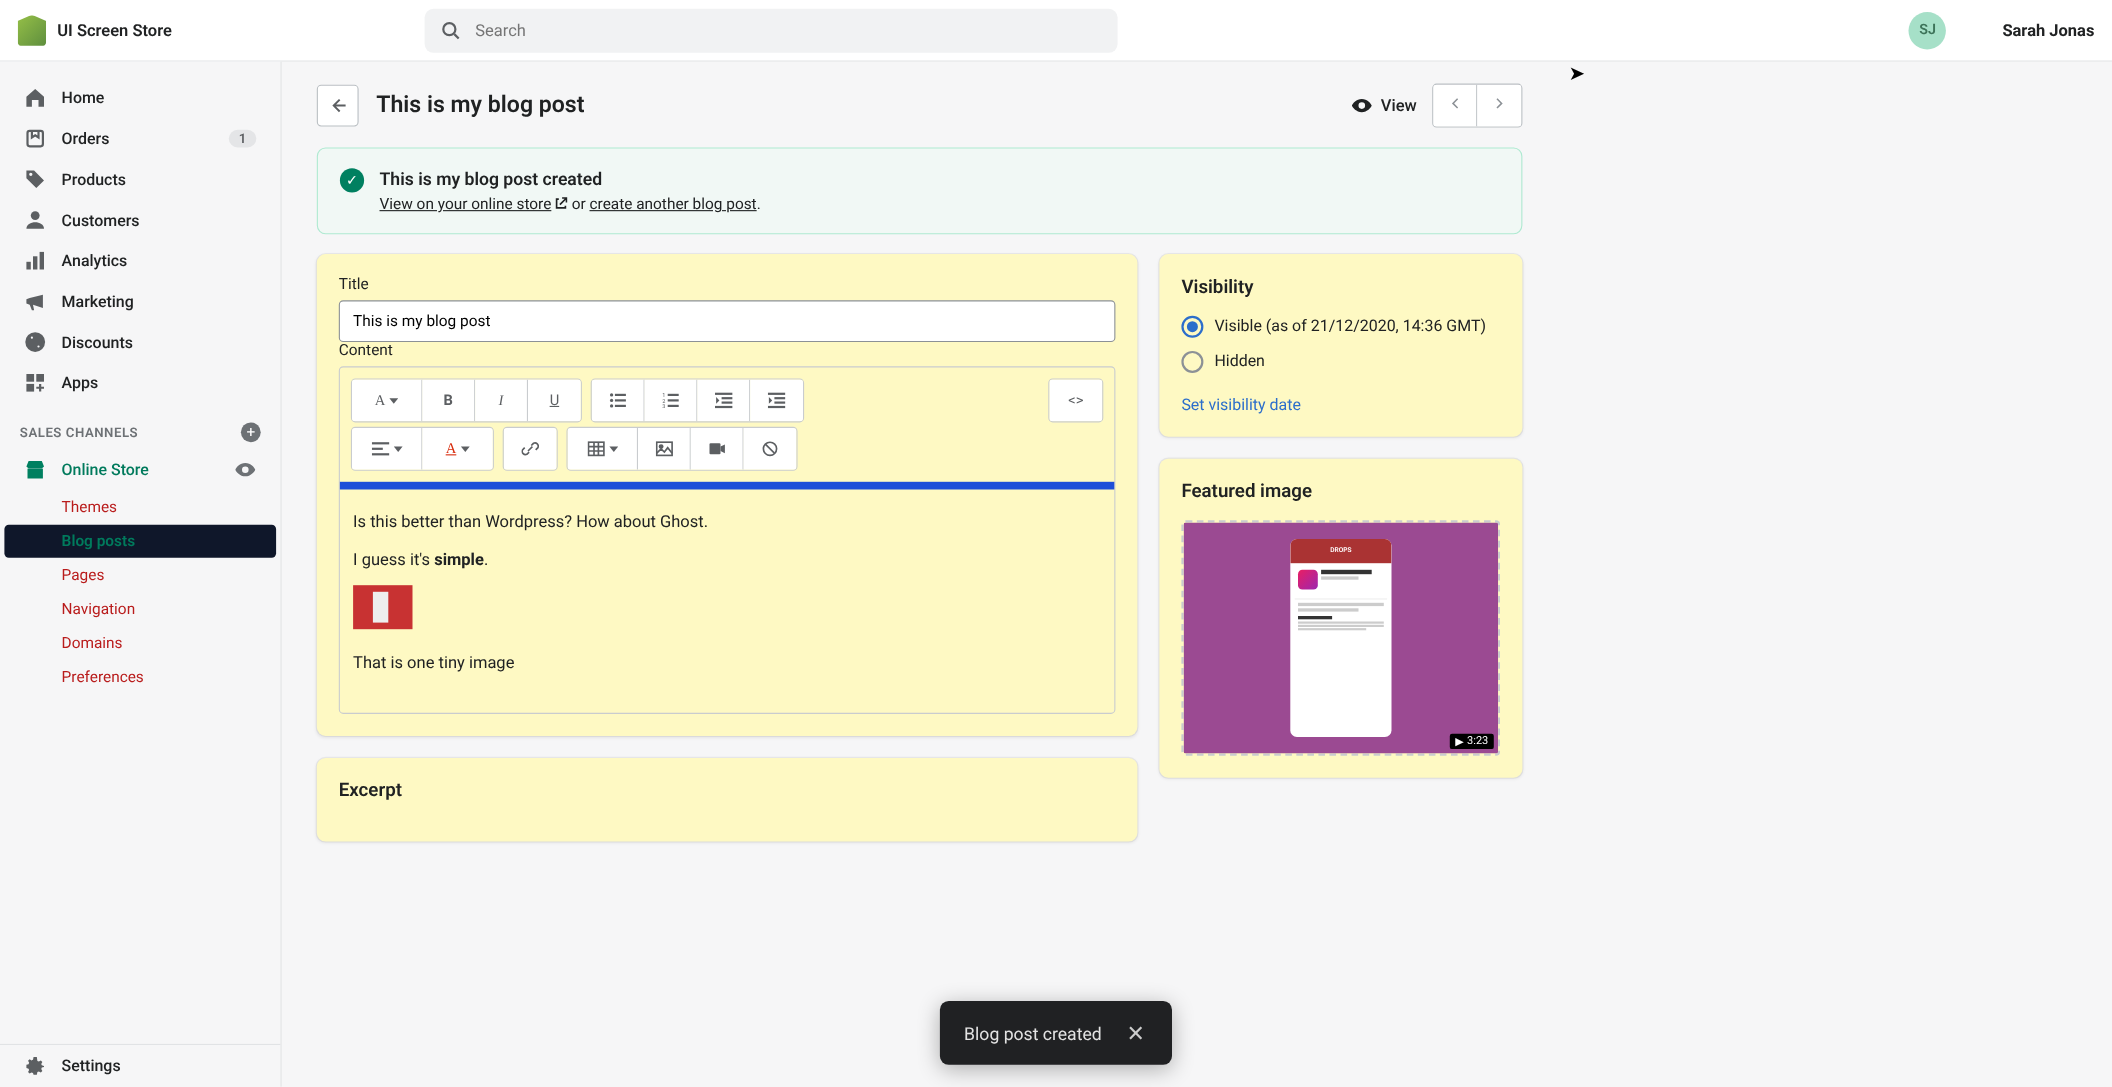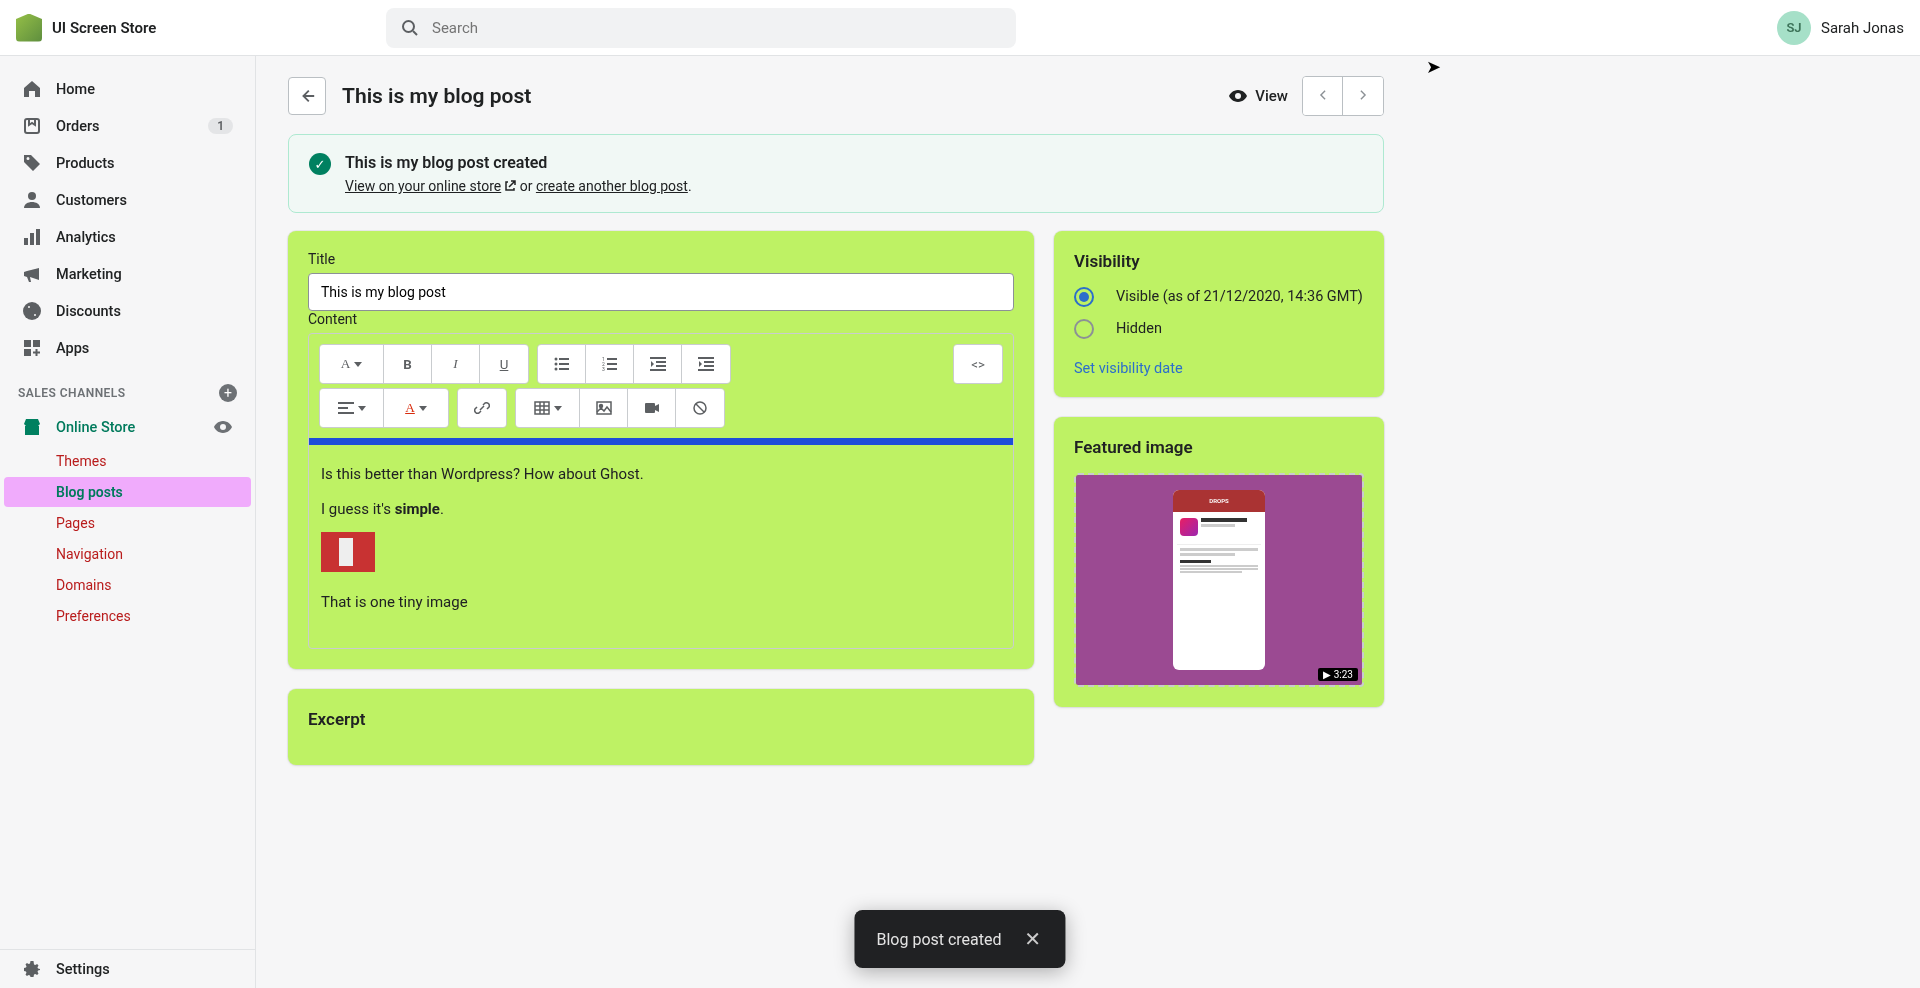--- a/index.html
+++ b/index.html
@@ -6,72 +6,72 @@
 body { background: #f6f6f7; color: #202223; font-size: 14px; }
 .topbar { display: flex; align-items: center; height: 56px; background: #fff; border-bottom: 1px solid #e1e3e5; padding: 0 16px; }
 .brand { display: flex; align-items: center; gap: 10px; width: 370px; }
 .brand-logo { width: 26px; height: 28px; background: linear-gradient(135deg, #95bf47 0%, #5e8e3e 100%); border-radius: 4px; clip-path: polygon(50% 0, 100% 20%, 100% 100%, 0 100%, 0 20%); }
 .brand-title { font-weight: 600; font-size: 15px; color: #202223; }
 .search-wrap { flex: 0 0 630px; }
 .search { display: flex; align-items: center; background: #f1f2f3; border-radius: 8px; height: 40px; padding: 0 14px; gap: 12px; }
 .search input { border: none; background: transparent; outline: none; font-size: 15px; width: 100%; color: #4d7c0f; }
 .user-area { margin-left: auto; display: flex; align-items: center; gap: 10px; }
 .avatar { width: 34px; height: 34px; border-radius: 50%; background: #a6e0c8; color: #3d7359; display: flex; align-items: center; justify-content: center; font-weight: 600; font-size: 13px; }
-.user-name { font-weight: 400; font-size: 15px; }
+.user-name { font-weight: 700; font-size: 15px; margin-left: 41px; }
 .layout { display: flex; min-height: calc(100vh - 56px); }
 .sidebar { width: 256px; background: #f6f6f7; border-right: 1px solid #e1e3e5; padding-top: 14px; position: relative; }
 .nav-item { display: flex; align-items: center; gap: 14px; padding: 8px 18px; font-size: 14.5px; font-weight: 500; color: #202223; cursor: pointer; border-radius: 4px; margin: 1px 4px; }
 .nav-icon { width: 20px; height: 20px; display: flex; align-items: center; justify-content: center; color: #5c5f62; flex-shrink: 0; }
 .nav-icon svg { width: 20px; height: 20px; }
 .nav-item.active .nav-icon { color: #008060; }
 .nav-item.active { color: #007a5c; }
 .nav-badge { margin-left: auto; background: #e4e5e7; color: #5c5f62; border-radius: 10px; padding: 1px 9px; font-size: 12px; font-weight: 600; }
 .nav-section { margin-top: 18px; padding: 0 18px 6px; display: flex; align-items: center; justify-content: space-between; }
 .nav-section-label { font-size: 12px; font-weight: 600; letter-spacing: 0.04em; color: #6d7175; text-transform: uppercase; }
 .add-circle { width: 18px; height: 18px; border-radius: 50%; background: #6d7175; color: #fff; display: flex; align-items: center; justify-content: center; font-size: 14px; cursor: pointer; }
 .sub-item { padding: 7px 18px 7px 52px; font-size: 14px; color: #b91c1c; cursor: pointer; margin: 1px 4px; border-radius: 4px; }
-.sub-item.selected { background: #f0abfc; color: #007a5c; font-weight: 600; }
+.sub-item.selected { background: #0f172a; color: #007a5c; font-weight: 600; }
 .nav-right-icon { margin-left: auto; width: 20px; height: 20px; color: #6d7175; }
 .settings-item { position: absolute; bottom: 0; left: 0; right: 0; border-top: 1px solid #e1e3e5; }
 .main { flex: 1; padding: 20px 32px; max-width: 1160px; }
 .page-head { display: flex; align-items: center; gap: 16px; margin-bottom: 18px; }
 .back-btn { width: 38px; height: 38px; border: 1px solid #babfc3; border-radius: 4px; background: #fff; display: flex; align-items: center; justify-content: center; cursor: pointer; }
 .page-title { font-size: 21px; font-weight: 600; flex: 1; }
 .head-actions { display: flex; align-items: center; gap: 14px; }
 .view-link { display: flex; align-items: center; gap: 7px; font-size: 15px; font-weight: 500; cursor: pointer; }
 .pager { display: flex; border: 1px solid #babfc3; border-radius: 4px; overflow: hidden; }
 .pager button { width: 40px; height: 38px; background: #fff; border: none; cursor: pointer; color: #8c9196; }
 .pager button:first-child { border-right: 1px solid #babfc3; }
 .banner { border: 1px solid #aee9d1; background: #f1f8f5; border-radius: 8px; padding: 18px 20px; display: flex; gap: 14px; margin-bottom: 18px; }
 .banner-icon { width: 22px; height: 22px; border-radius: 50%; background: #008060; color: #fff; display: flex; align-items: center; justify-content: center; flex-shrink: 0; font-size: 13px; }
 .banner-title { font-weight: 600; font-size: 16px; margin-bottom: 6px; }
 .banner-body a { color: #202223; text-decoration: underline; cursor: pointer; }
 .ext-icon { display: inline-block; width: 12px; height: 12px; margin-left: 3px; vertical-align: -1px; }
 .cols { display: flex; gap: 20px; align-items: flex-start; }
 .col-main { flex: 1; display: flex; flex-direction: column; gap: 20px; }
 .col-side { width: 330px; display: flex; flex-direction: column; gap: 20px; }
-.card { background: #bef264; border-radius: 8px; box-shadow: 0 0 0 1px rgba(0,0,0,0.05), 0 1px 3px rgba(0,0,0,0.08); padding: 20px; }
+.card { background: #fef9c3; border-radius: 8px; box-shadow: 0 0 0 1px rgba(0,0,0,0.05), 0 1px 3px rgba(0,0,0,0.08); padding: 20px; }
 .field-label { font-size: 14px; margin-bottom: 6px; color: #202223; }
 .text-input { width: 100%; height: 38px; border: 1px solid #8c9196; border-radius: 4px; padding: 0 12px; font-size: 14px; outline: none; }
 .editor-wrap { }
 .toolbar-box { border: 1px solid #c9cccf; border-radius: 4px; }
 .toolbar { display: flex; align-items: center; padding: 10px 10px 4px; gap: 8px; flex-wrap: wrap; }
 .tool-group { display: flex; border: 1px solid #c9cccf; border-radius: 4px; overflow: hidden; }
 .tool-btn { width: 48px; height: 38px; background: #fff; border: none; border-right: 1px solid #c9cccf; display: flex; align-items: center; justify-content: center; cursor: pointer; gap: 4px; color: #5c5f62; }
 .tool-btn:last-child { border-right: none; }
 .tool-btn.wide { width: 64px; }
 .tool-btn svg { width: 16px; height: 16px; }
 .tool-spacer { flex: 1; }
 .dropdown-caret { border-left: 4px solid transparent; border-right: 4px solid transparent; border-top: 5px solid #5c5f62; }
 .editor-content { border-top: 7px solid #1d4ed8; padding: 18px 12px; min-height: 210px; font-size: 15px; line-height: 1.5; }
 .editor-content p { margin-bottom: 12px; }
 .editor-img { width: 54px; height: 40px; background: #c83232; display: inline-block; position: relative; }
 .editor-img::after { content: ''; position: absolute; left: 18px; top: 6px; width: 14px; height: 28px; background: #eee; }
 .card h2 { font-size: 17px; font-weight: 600; margin-bottom: 16px; }
-.radio-opt { display: flex; gap: 22px; align-items: flex-start; margin-bottom: 12px; cursor: pointer; }
+.radio-opt { display: flex; gap: 10px; align-items: flex-start; margin-bottom: 12px; cursor: pointer; }
 .radio { width: 20px; height: 20px; border: 2px solid #8c9196; border-radius: 50%; flex-shrink: 0; display: flex; align-items: center; justify-content: center; }
 .radio.checked { border-color: #2c6ecb; }
 .radio.checked::after { content: ''; width: 10px; height: 10px; background: #2c6ecb; border-radius: 50%; }
 .radio-label { font-size: 14.5px; line-height: 1.4; }
 .link-action { color: #2c6ecb; cursor: pointer; font-size: 14.5px; margin-top: 8px; display: inline-block; }
 .featured-box { border: 2px dashed #c9cccf; border-radius: 4px; min-height: 210px; padding: 0; overflow: hidden; position: relative; }
 .featured-inner { background: #9b4a92; height: 210px; display: flex; align-items: center; justify-content: center; position: relative; }
 .phone-mock { width: 92px; height: 180px; background: #fff; border-radius: 6px; padding: 4px; font-size: 5px; color: #333; overflow: hidden; }
 .phone-top { background: #a33; height: 22px; margin: -4px -4px 3px; display:flex; align-items:center; justify-content:center; color:#fff; font-size:6px; font-weight:600; }
 .vid-badge { position: absolute; bottom: 4px; right: 4px; background: #000; color: #fff; font-size: 10px; padding: 1px 5px; border-radius: 2px; display: flex; align-items: center; gap: 3px; }

